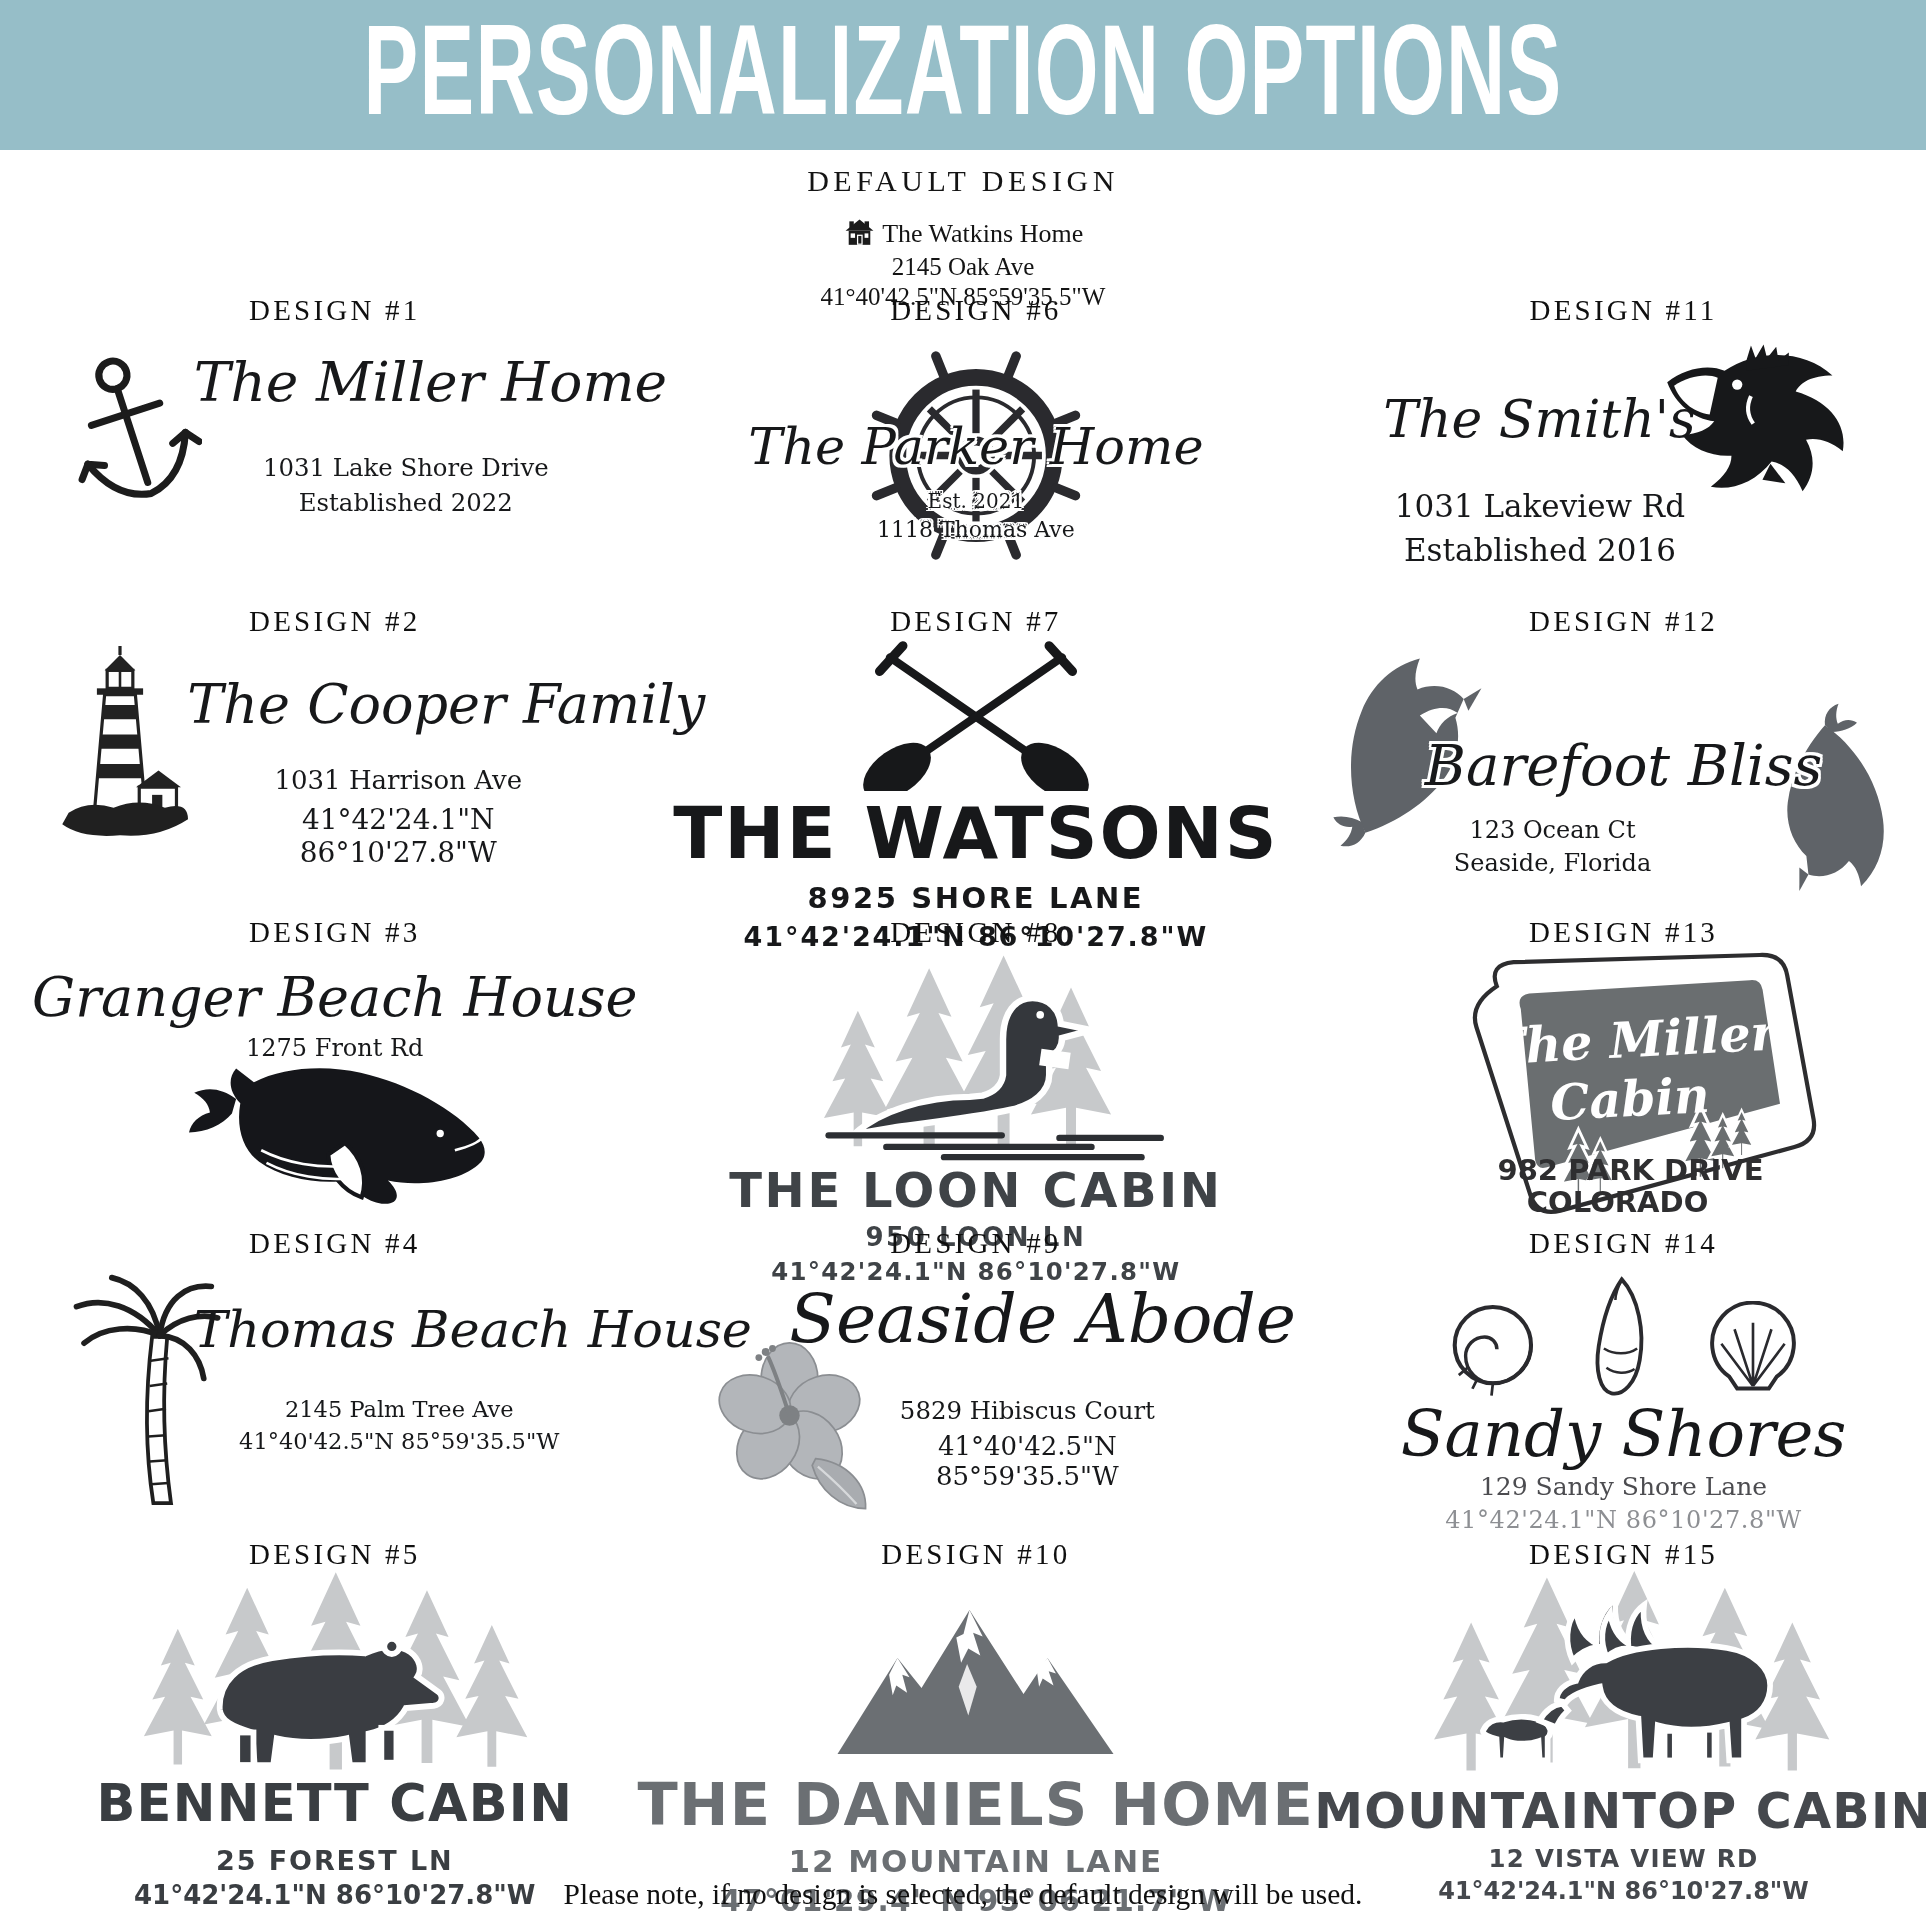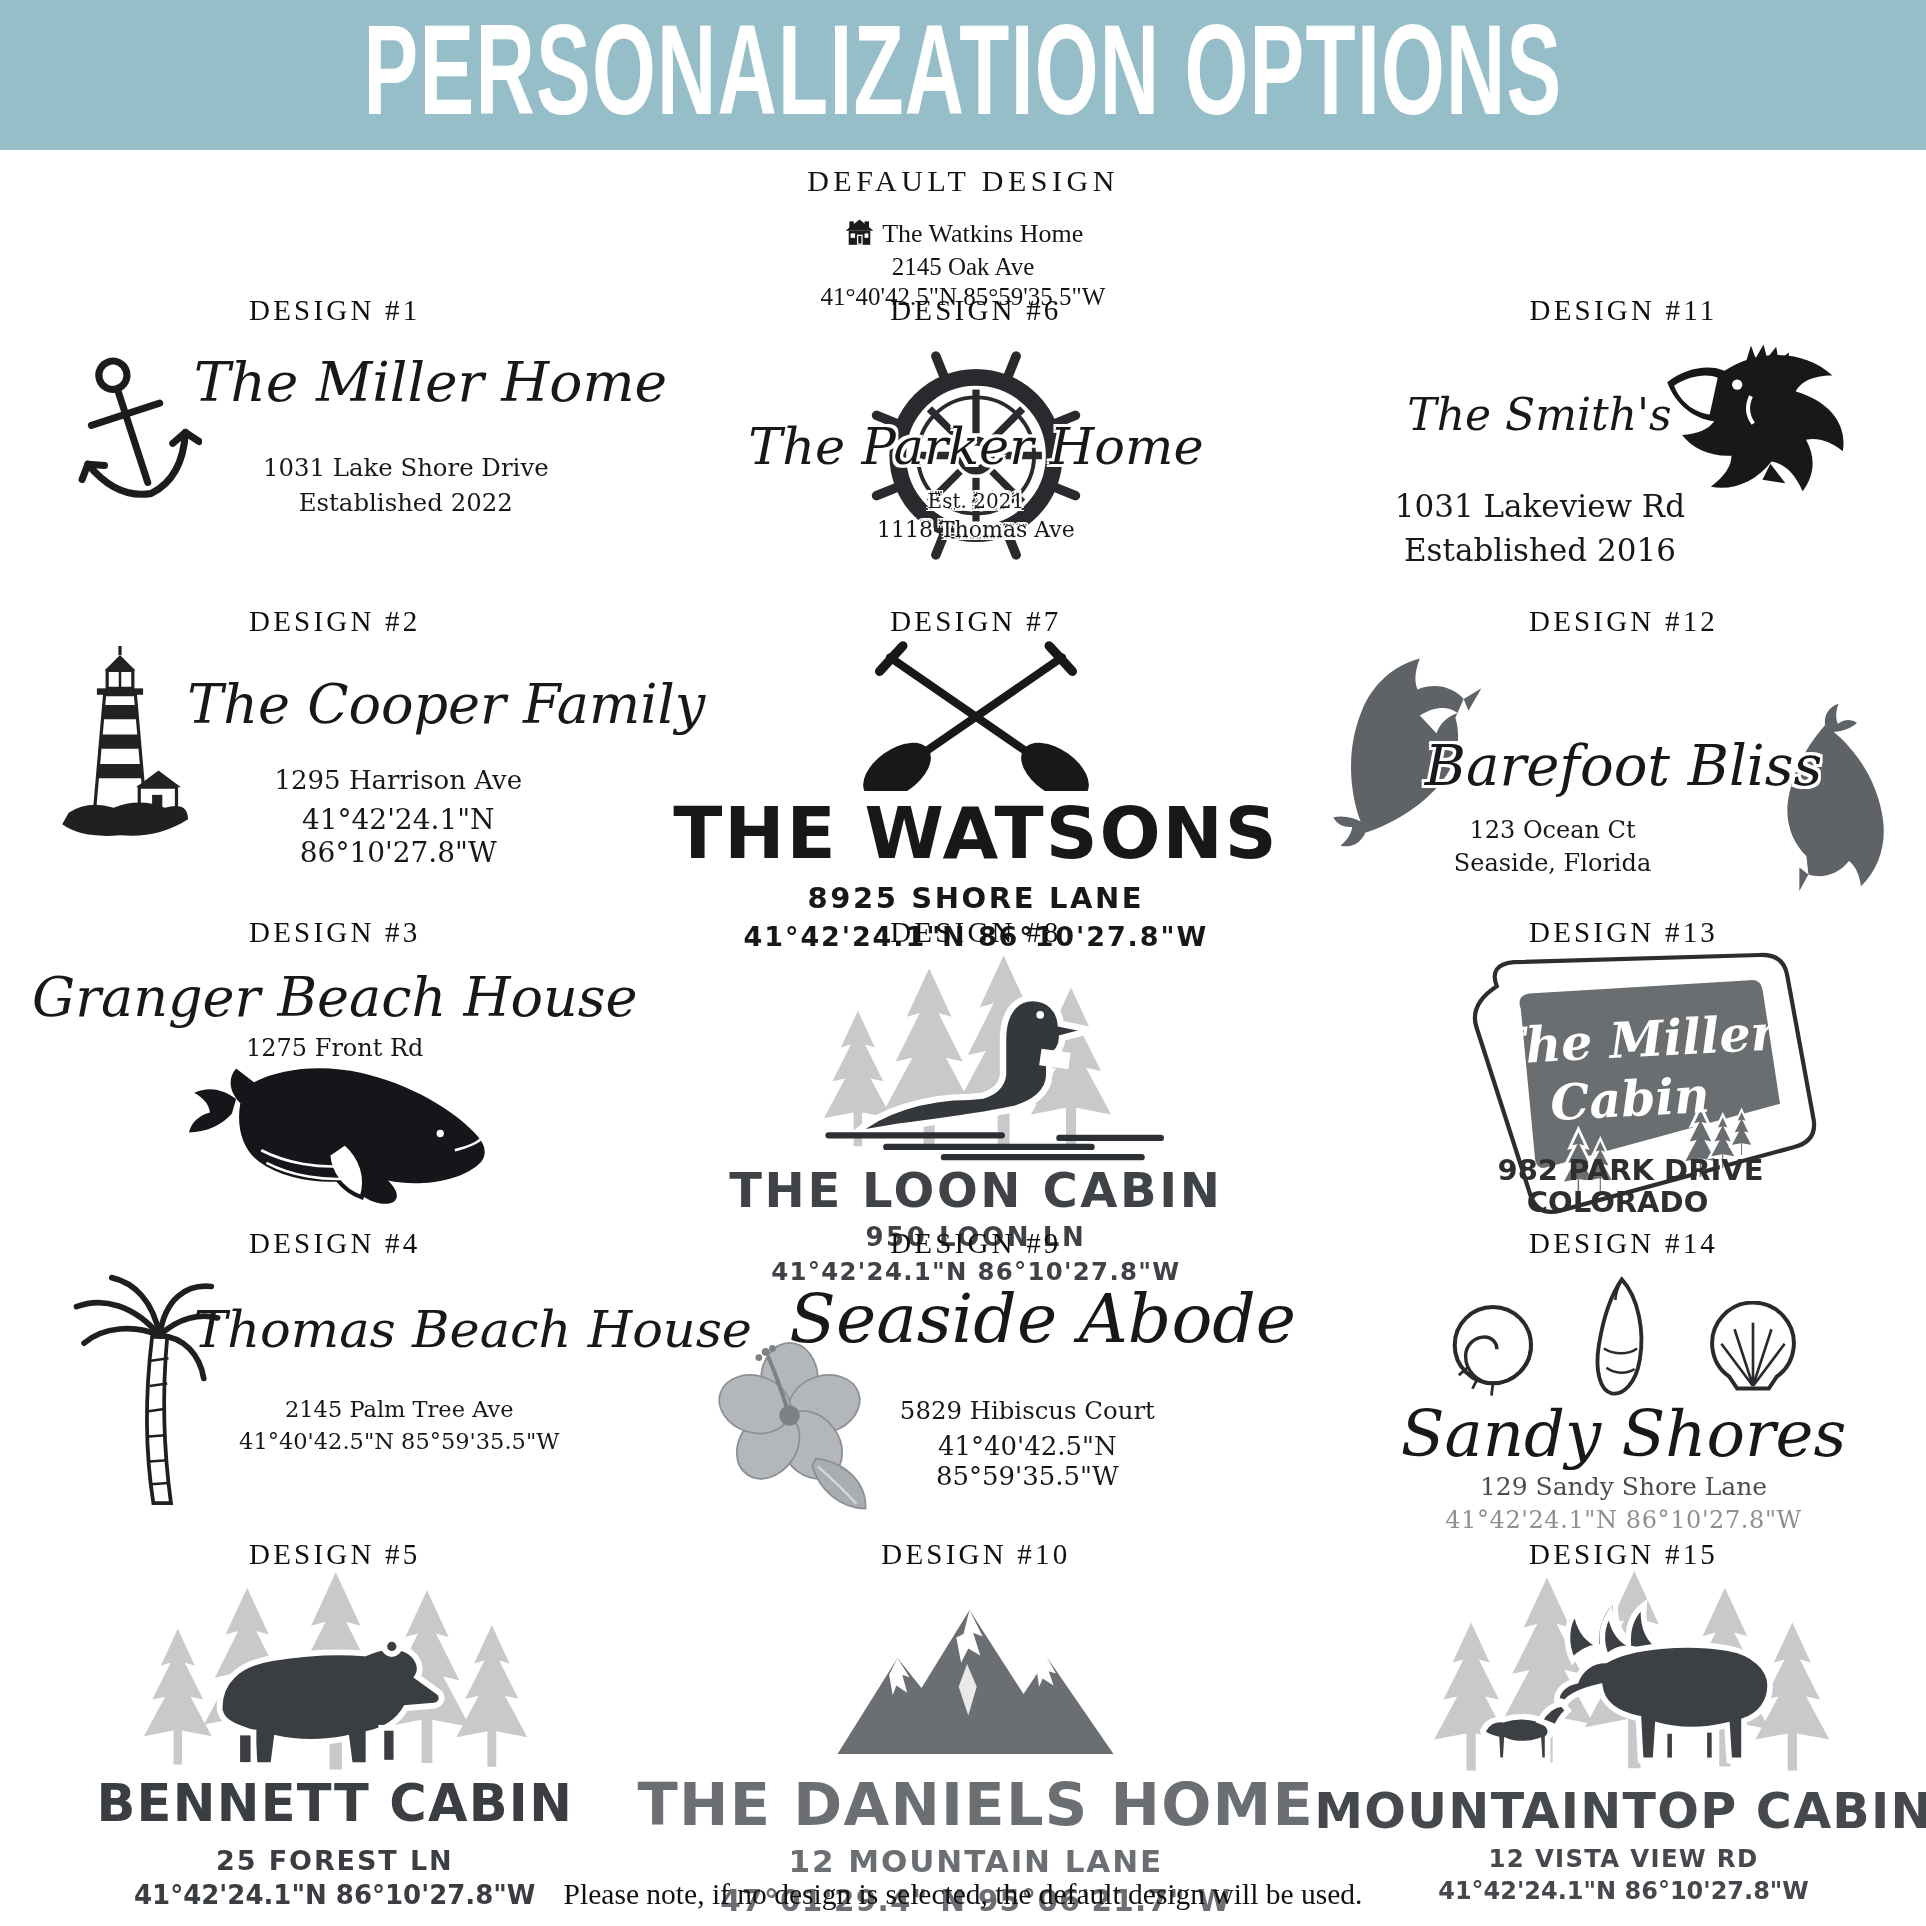--- a/index.html
+++ b/index.html
@@ -144,21 +144,21 @@
     <div class="dlabel">DESIGN #11</div>
     <div class="art a11">
       <svg class="abs" style="right:45px;top:0" width="218" height="184" viewBox="0 0 380 320">
         <path fill="#17181a" d="M30,96 C62,70 104,64 130,76 C186,38 268,38 318,84 C282,84 262,96 254,112 C316,130 344,172 336,216 C314,198 292,192 272,196 C290,228 286,260 266,286 C252,254 234,238 212,234 C184,270 142,286 106,278 C130,260 142,242 142,224 C106,226 74,212 56,188 C84,186 102,178 112,164 C76,160 44,134 30,96 Z"></path>
         <path fill="#17181a" d="M168,58 l8,-26 8,22 14,-24 6,24 16,-20 4,24 18,-14 0,22 -74,10 Z"></path>
         <path fill="#ffffff" d="M42,102 C68,84 100,80 118,88 L104,152 C74,148 52,128 42,102 Z"></path>
         <circle cx="152" cy="100" r="9" fill="#ffffff"></circle>
         <path d="M176,120 q-12,26 4,48" stroke="#ffffff" stroke-width="7" fill="none"></path>
         <path fill="#17181a" d="M210,238 l26,34 -40,-6 Z"></path>
       </svg>
-      <div class="abs script ctr" style="left:19px;top:62px;width:372px;font-size:44px">The Smith's</div>
+      <div class="abs script ctr" style="left:19px;top:62px;width:372px;font-size:52px">The Smith's</div>
       <div class="abs ctr" style="left:6.4px;top:161px;width:398px">
         <div class="serifline" style="font-size:31px">1031 Lakeview Rd</div>
         <div class="serifline" style="font-size:31px;margin-top:7.7px">Established 2016</div>
       </div>
     </div>
   </div>
 
   <div class="card">
     <div class="dlabel">DESIGN #2</div>
     <div class="art a2">
@@ -172,21 +172,21 @@
         <line x1="120" y1="50" x2="120" y2="78" stroke="#222222" stroke-width="4"></line>
         <polygon points="96,50 144,50 120,26" fill="#222222"></polygon>
         <line x1="120" y1="26" x2="120" y2="12" stroke="#222222" stroke-width="5"></line>
         <polygon points="145,232 215,232 180,206" fill="#222222"></polygon>
         <rect x="150" y="232" width="58" height="40" fill="#ffffff" stroke="#222222" stroke-width="5"></rect>
         <rect x="170" y="244" width="16" height="28" fill="#222222"></rect>
         <path d="M40,272 Q70,252 110,264 Q150,248 190,264 Q226,254 226,282 Q180,312 120,307 Q60,312 30,290 Z" fill="#202020"></path>
       </svg>
       <div class="abs script ctr" style="left:148px;top:35px;width:437px;font-size:54px">The Cooper Family</div>
       <div class="abs ctr" style="left:173px;top:127px;width:372px">
-        <div class="serifline" style="font-size:26px">1295 Harrison Ave</div>
+        <div class="serifline" style="font-size:26px">1031 Harrison Ave</div>
         <div class="serifline" style="font-size:28px;margin-top:7.7px">41°42'24.1"N 86°10'27.8"W</div>
       </div>
     </div>
   </div>
 
   <div class="card colcard">
     <div class="dlabel">DESIGN #7</div>
     <svg width="276" height="151" viewBox="0 0 440 260" style="margin-top:2.6px">
       <g stroke="#17181a" stroke-linecap="round" fill="#17181a">
         <line x1="72" y1="30" x2="330" y2="208" stroke-width="14"></line>

